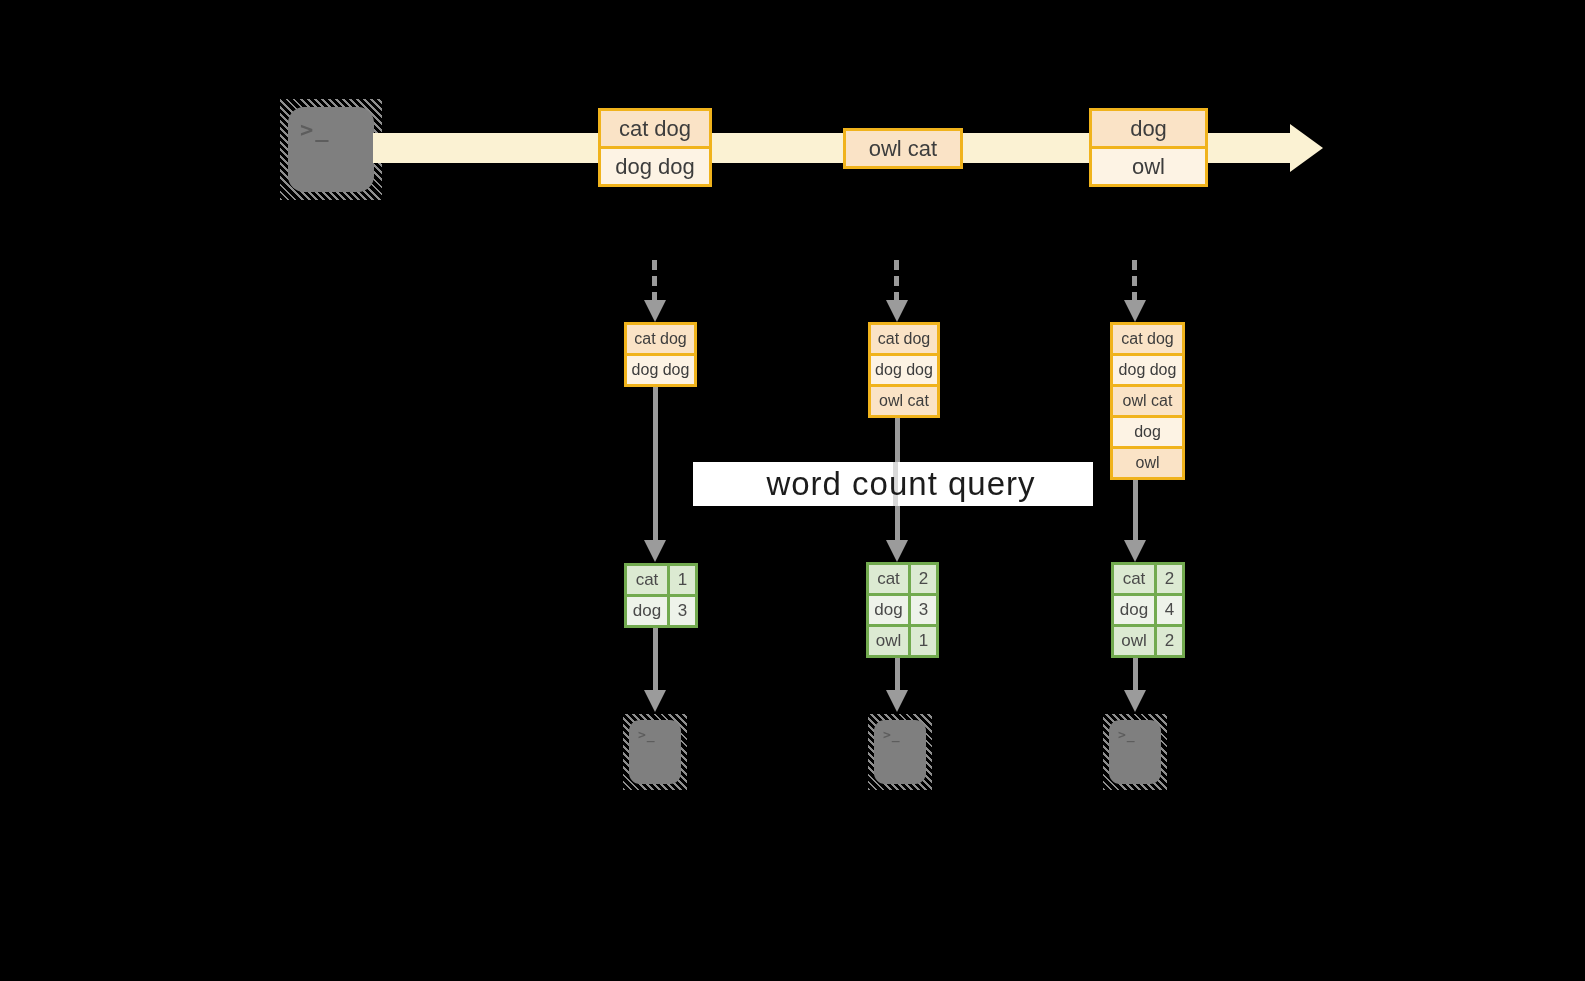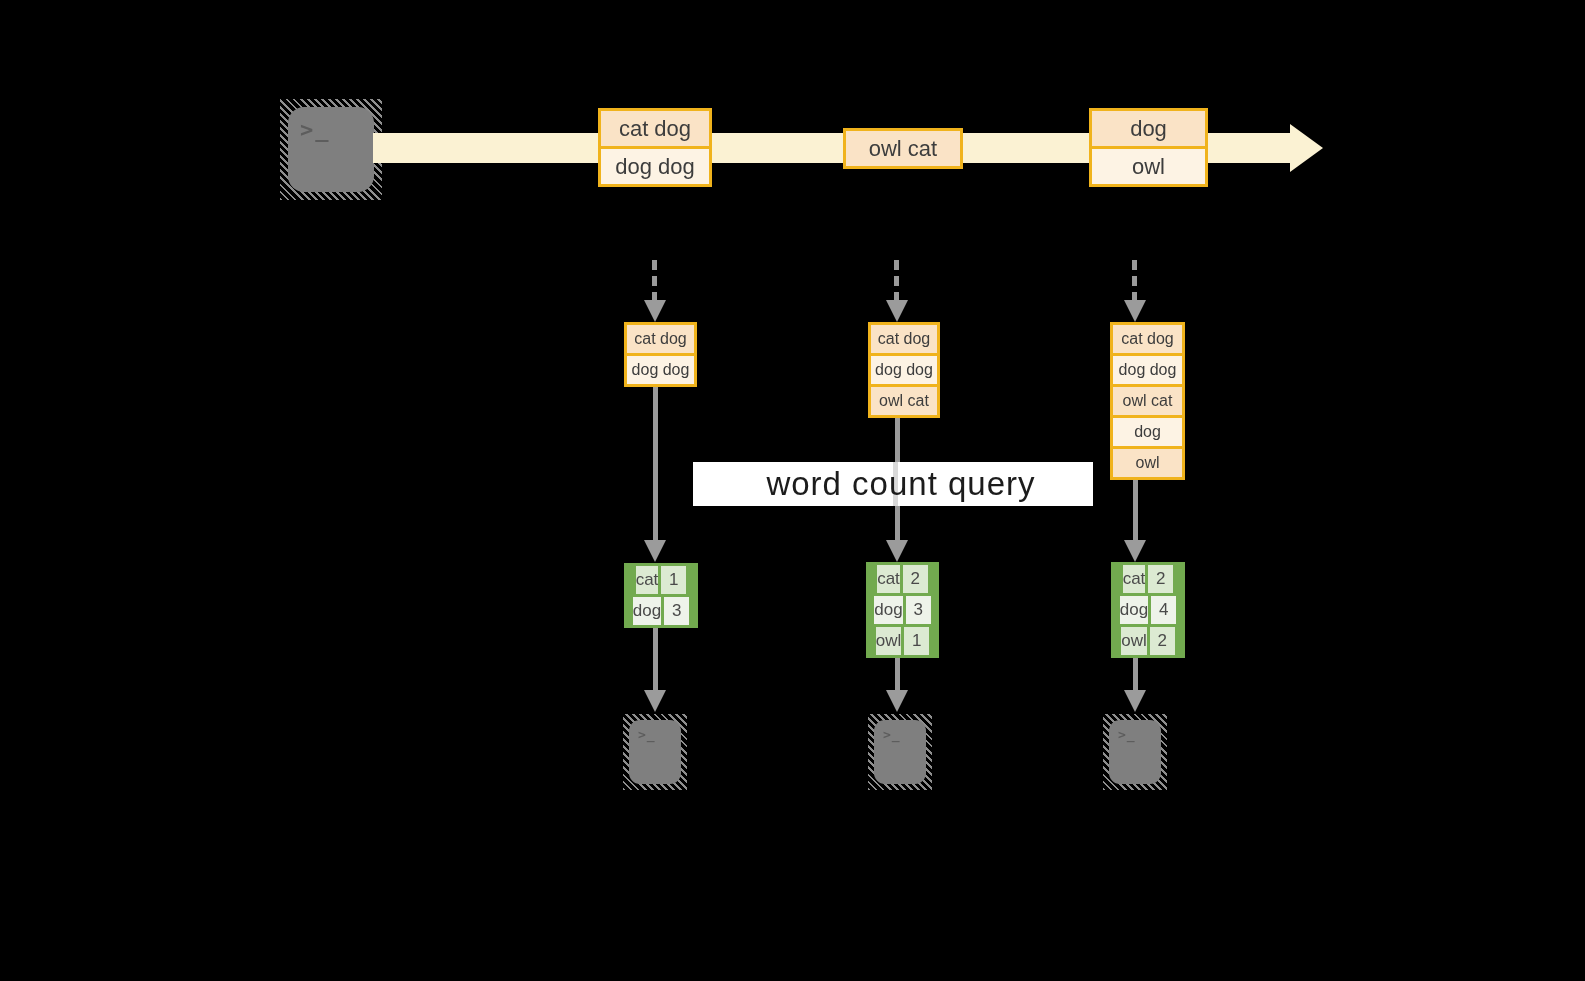--- a/index.html
+++ b/index.html
@@ -77,21 +77,21 @@
     position:absolute;left:693px;top:462px;width:400px;height:44px;
     background:var(--banner_bg);z-index:3;
     display:flex;align-items:center;justify-content:center;
   }
   .banner-line{position:absolute;left:200px;top:0;bottom:0;width:5px;background:#d9d9d9;}
   .banner-text{position:relative;font-size:33px;font-weight:300;color:#1c1c1c;letter-spacing:1px;margin-left:16px;}
 
   
   .gtable{
     position:absolute;background:var(--table_border);
-    padding:3px;display:flex;flex-direction:column;gap:3px;z-index:4;align-items:center;
+    padding:3px;display:flex;flex-direction:column;gap:3px;z-index:4;
   }
   .grow{display:flex;gap:3px;}
   .gcell{
     height:28px;display:flex;align-items:center;justify-content:center;
     font-size:17px;color:#4a4a4a;
   }
   .gcell.word{flex:1;}
   .gcell.cnt{width:25px;}
   .grow.dark .gcell{background:var(--table_fill_dark);}
   .grow.light .gcell{background:var(--table_fill_light);}

